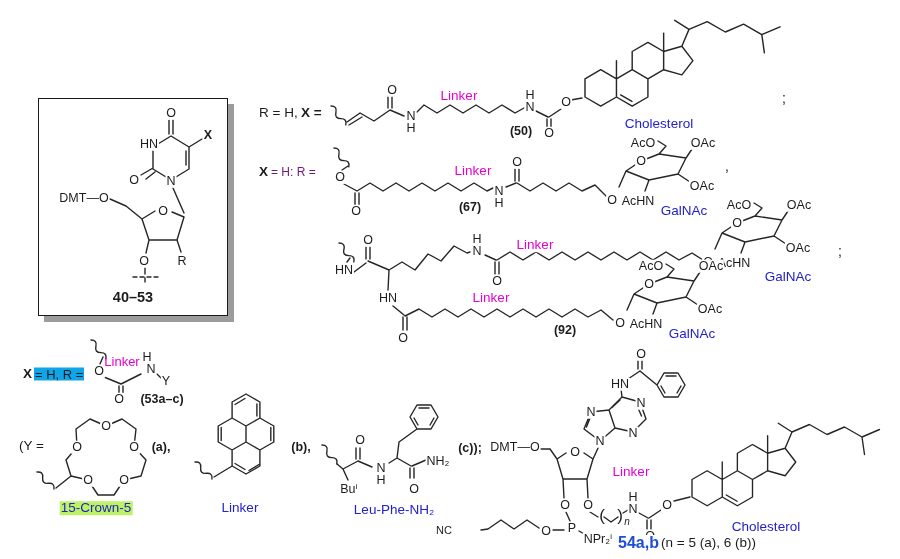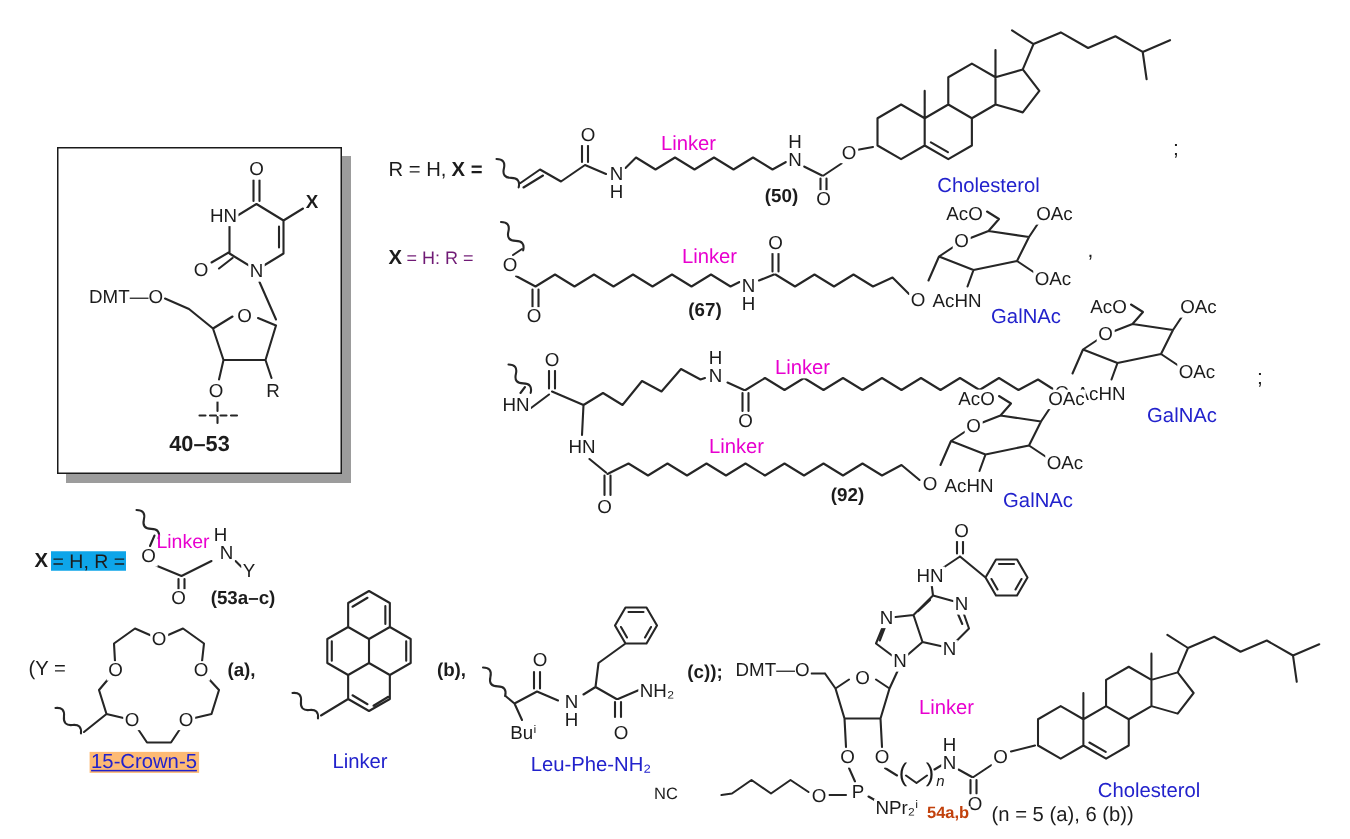--- a/index.html
+++ b/index.html
@@ -226,21 +226,21 @@
       <span class="lbl" style="left: 166px; top: 381px; transform: translate(-50%, -50%); color: rgb(28, 28, 28); font-size: 12.5px; background: rgb(255, 255, 255);">Y</span>
       <span class="lbl" style="left: 119px; top: 399px; transform: translate(-50%, -50%); color: rgb(28, 28, 28); font-size: 12.5px; background: rgb(255, 255, 255);">O</span>
       <span class="lbl" style="left: 162px; top: 399px; transform: translate(-50%, -50%); color: rgb(28, 28, 28); font-size: 12.5px; font-weight: 700; background: rgb(255, 255, 255);">(53a–c)</span>
       <span class="lbl" style="left: 18px; top: 446px; transform: translate(0px, -50%); color: rgb(28, 28, 28); font-size: 13.5px; background: rgb(255, 255, 255);">(Y =</span>
       <span class="lbl" style="left: 106px; top: 426px; transform: translate(-50%, -50%); color: rgb(28, 28, 28); font-size: 12.5px; background: rgb(255, 255, 255);">O</span>
       <span class="lbl" style="left: 77px; top: 447px; transform: translate(-50%, -50%); color: rgb(28, 28, 28); font-size: 12.5px; background: rgb(255, 255, 255);">O</span>
       <span class="lbl" style="left: 134px; top: 447px; transform: translate(-50%, -50%); color: rgb(28, 28, 28); font-size: 12.5px; background: rgb(255, 255, 255);">O</span>
       <span class="lbl" style="left: 88px; top: 480px; transform: translate(-50%, -50%); color: rgb(28, 28, 28); font-size: 12.5px; background: rgb(255, 255, 255);">O</span>
       <span class="lbl" style="left: 124px; top: 480px; transform: translate(-50%, -50%); color: rgb(28, 28, 28); font-size: 12.5px; background: rgb(255, 255, 255);">O</span>
       <span class="lbl" style="left: 161px; top: 447px; transform: translate(-50%, -50%); color: rgb(28, 28, 28); font-size: 12.5px; font-weight: 700; background: rgb(255, 255, 255);">(a),</span>
-      <span class="lbl" style="left: 96px; top: 508px; transform: translate(-50%, -50%); color: rgb(34, 34, 204); font-size: 13.5px; background: #fdba74; text-decoration: underline;">15-Crown-5</span>
+      <span class="lbl" style="left: 96px; top: 508px; transform: translate(-50%, -50%); color: rgb(34, 34, 204); font-size: 13.5px; background: #bef264;">15-Crown-5</span>
       <span class="lbl" style="left: 301px; top: 447px; transform: translate(-50%, -50%); color: rgb(28, 28, 28); font-size: 12.5px; font-weight: 700; background: rgb(255, 255, 255);">(b),</span>
       <span class="lbl" style="left: 240px; top: 508px; transform: translate(-50%, -50%); color: rgb(34, 34, 204); font-size: 13.5px; background: rgb(255, 255, 255);">Linker</span>
       <span class="lbl" style="left: 360px; top: 440px; transform: translate(-50%, -50%); color: rgb(28, 28, 28); font-size: 12.5px; background: rgb(255, 255, 255);">O</span>
       <span class="lbl" style="left: 381px; top: 468px; transform: translate(-50%, -50%); color: rgb(28, 28, 28); font-size: 12.5px; background: rgb(255, 255, 255);">N</span>
       <span class="lbl" style="left: 381px; top: 480px; transform: translate(-50%, -50%); color: rgb(28, 28, 28); font-size: 12.5px; background: rgb(255, 255, 255);">H</span>
       <span class="lbl" style="left: 438px; top: 461px; transform: translate(-50%, -50%); color: rgb(28, 28, 28); font-size: 12.5px; background: rgb(255, 255, 255);">NH₂</span>
       <span class="lbl" style="left: 414px; top: 489px; transform: translate(-50%, -50%); color: rgb(28, 28, 28); font-size: 12.5px; background: rgb(255, 255, 255);">O</span>
       <span class="lbl" style="left: 349px; top: 489px; transform: translate(-50%, -50%); color: rgb(28, 28, 28); font-size: 12.5px; background: rgb(255, 255, 255);">Buⁱ</span>
       <span class="lbl" style="left: 470px; top: 448px; transform: translate(-50%, -50%); color: rgb(28, 28, 28); font-size: 12.5px; font-weight: 700; background: rgb(255, 255, 255);">(c));</span>
       <span class="lbl" style="left: 394px; top: 510px; transform: translate(-50%, -50%); color: rgb(34, 34, 204); font-size: 13.5px; background: rgb(255, 255, 255);">Leu-Phe-NH₂</span>
@@ -260,16 +260,16 @@
       <span class="lbl" style="left: 627px; top: 522px; transform: translate(-50%, -50%); color: rgb(28, 28, 28); font-size: 10px; font-style: italic;">n</span>
       <span class="lbl" style="left: 633px; top: 497px; transform: translate(-50%, -50%); color: rgb(28, 28, 28); font-size: 12.5px; background: rgb(255, 255, 255);">H</span>
       <span class="lbl" style="left: 633px; top: 509px; transform: translate(-50%, -50%); color: rgb(28, 28, 28); font-size: 12.5px; background: rgb(255, 255, 255);">N</span>
       <span class="lbl" style="left: 650px; top: 536px; transform: translate(-50%, -50%); color: rgb(28, 28, 28); font-size: 12.5px; background: rgb(255, 255, 255);">O</span>
       <span class="lbl" style="left: 667px; top: 505px; transform: translate(-50%, -50%); color: rgb(28, 28, 28); font-size: 12.5px; background: rgb(255, 255, 255);">O</span>
       <span class="lbl" style="left: 444px; top: 530px; transform: translate(-50%, -50%); color: rgb(28, 28, 28); font-size: 11px; background: rgb(255, 255, 255);">NC</span>
       <span class="lbl" style="left: 546px; top: 531px; transform: translate(-50%, -50%); color: rgb(28, 28, 28); font-size: 12.5px; background: rgb(255, 255, 255);">O</span>
       <span class="lbl" style="left: 572px; top: 528px; transform: translate(-50%, -50%); color: rgb(28, 28, 28); font-size: 12.5px; background: rgb(255, 255, 255);">P</span>
       <span class="lbl" style="left: 598px; top: 539px; transform: translate(-50%, -50%); color: rgb(28, 28, 28); font-size: 12.5px; background: rgb(255, 255, 255);">NPr₂ⁱ</span>
       <span class="lbl" style="left: 766px; top: 527px; transform: translate(-50%, -50%); color: rgb(34, 34, 204); font-size: 13.5px; background: rgb(255, 255, 255);">Cholesterol</span>
-      <span class="lbl" style="left: 617px; top: 543px; transform: translate(0px, -50%); color: #c2410c; font-size: 11px; font-weight: 700; background: rgb(255, 255, 255);">54a,b</span>
+      <span class="lbl" style="left: 617px; top: 543px; transform: translate(0px, -50%); color: #1d4ed8; font-size: 16px; font-weight: 700; background: rgb(255, 255, 255);">54a,b</span>
       <span class="lbl" style="left: 660px; top: 543px; transform: translate(0px, -50%); color: rgb(28, 28, 28); font-size: 13.5px; background: rgb(255, 255, 255);">(n = 5 (a), 6 (b))</span>
     </div>
 </div>
 
 </body></html>

